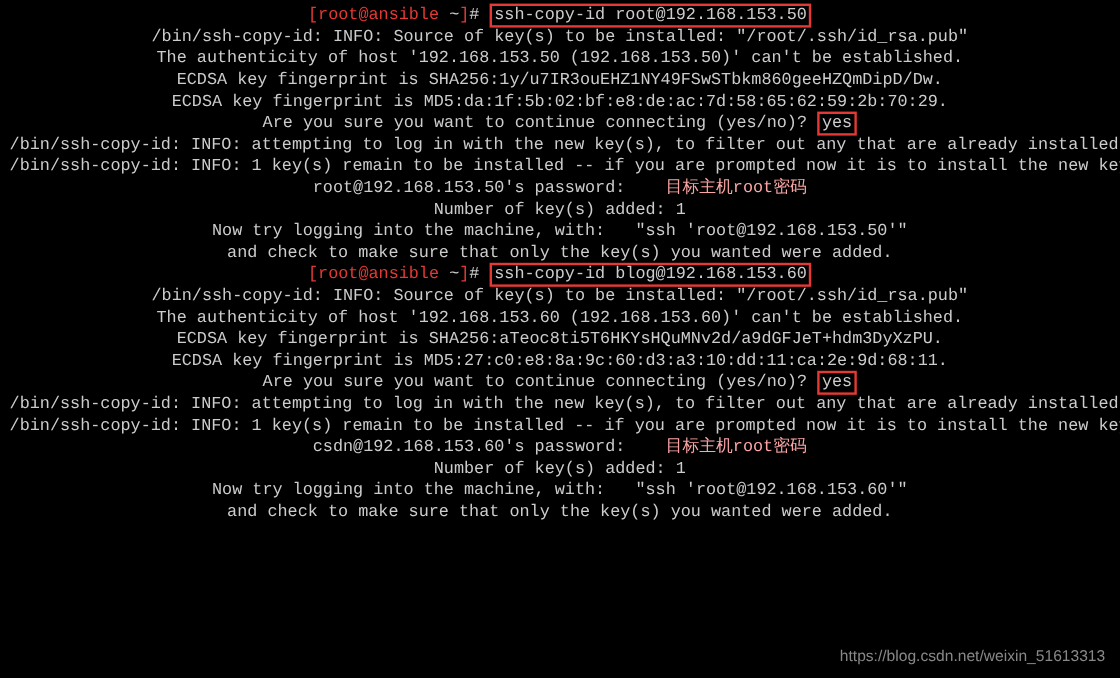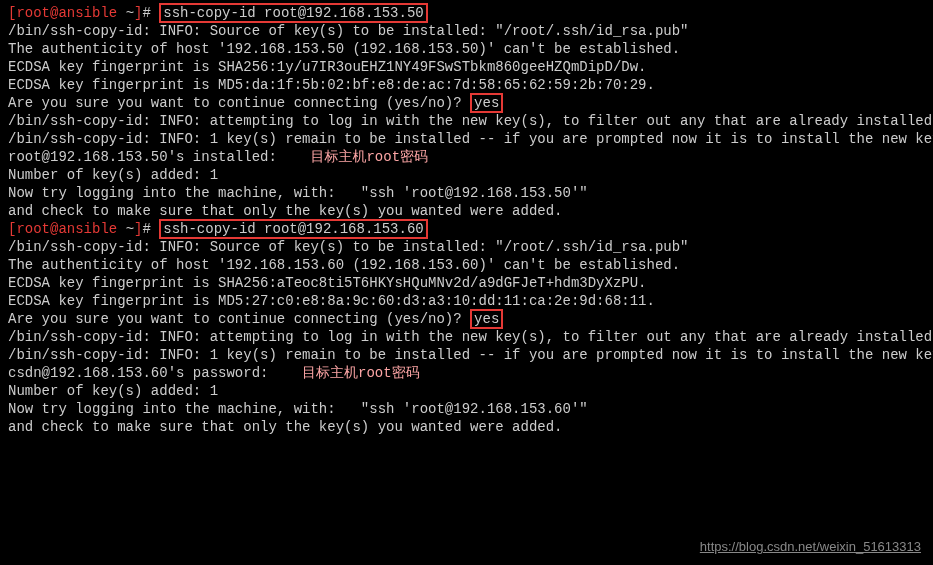--- a/index.html
+++ b/index.html
@@ -6,54 +6,53 @@
     margin: 0;
     padding: 4px 8px;
     background: #000;
     font-family: Consolas, "Courier New", monospace;
     font-size: 14px;
     line-height: 18px;
     color: #ccc;
     width: 933px;
     box-sizing: border-box;
   }
-  .line { white-space: pre; }
+  .line { white-space: pre; text-align: center; }
   .red { color: #e53935; }
   .orange { color: #fca5a5; }
   .box-red { border: 2px solid #e53935; padding: 0 2px; }
   .watermark {
     position: absolute;
     right: 12px;
     top: 538px;
     color: #888;
     font-size: 13px;
     font-family: Arial, sans-serif;
-    text-decoration: underline;
   }
 </style>
 </head>
 <body>
 
 <div class="line"><span class="red">[</span><span class="red">root@ansible</span><span> ~</span><span class="red">]</span><span># </span><span class="box-red">ssh-copy-id root@192.168.153.50</span></div>
 <div class="line">/bin/ssh-copy-id: INFO: Source of key(s) to be installed: "/root/.ssh/id_rsa.pub"</div>
 <div class="line">The authenticity of host '192.168.153.50 (192.168.153.50)' can't be established.</div>
 <div class="line">ECDSA key fingerprint is SHA256:1y/u7IR3ouEHZ1NY49FSwSTbkm860geeHZQmDipD/Dw.</div>
 <div class="line">ECDSA key fingerprint is MD5:da:1f:5b:02:bf:e8:de:ac:7d:58:65:62:59:2b:70:29.</div>
 <div class="line"><span>Are you sure you want to continue connecting (yes/no)? </span><span class="box-red">yes</span></div>
 <div class="line">/bin/ssh-copy-id: INFO: attempting to log in with the new key(s), to filter out any that are already installed</div>
 <div class="line">/bin/ssh-copy-id: INFO: 1 key(s) remain to be installed -- if you are prompted now it is to install the new keys</div>
-<div class="line"><span>root@192.168.153.50's installed:    </span><span class="orange">目标主机root密码</span></div>
+<div class="line"><span>root@192.168.153.50's password:    </span><span class="orange">目标主机root密码</span></div>
 <div class="line"></div>
 <div class="line">Number of key(s) added: 1</div>
 <div class="line"></div>
 <div class="line">Now try logging into the machine, with:   "ssh 'root@192.168.153.50'"</div>
 <div class="line">and check to make sure that only the key(s) you wanted were added.</div>
 <div class="line"></div>
 
-<div class="line"><span class="red">[</span><span class="red">root@ansible</span><span> ~</span><span class="red">]</span><span># </span><span class="box-red">ssh-copy-id root@192.168.153.60</span></div>
+<div class="line"><span class="red">[</span><span class="red">root@ansible</span><span> ~</span><span class="red">]</span><span># </span><span class="box-red">ssh-copy-id blog@192.168.153.60</span></div>
 <div class="line">/bin/ssh-copy-id: INFO: Source of key(s) to be installed: "/root/.ssh/id_rsa.pub"</div>
 <div class="line">The authenticity of host '192.168.153.60 (192.168.153.60)' can't be established.</div>
 <div class="line">ECDSA key fingerprint is SHA256:aTeoc8ti5T6HKYsHQuMNv2d/a9dGFJeT+hdm3DyXzPU.</div>
 <div class="line">ECDSA key fingerprint is MD5:27:c0:e8:8a:9c:60:d3:a3:10:dd:11:ca:2e:9d:68:11.</div>
 <div class="line"><span>Are you sure you want to continue connecting (yes/no)? </span><span class="box-red">yes</span></div>
 <div class="line">/bin/ssh-copy-id: INFO: attempting to log in with the new key(s), to filter out any that are already installed</div>
 <div class="line">/bin/ssh-copy-id: INFO: 1 key(s) remain to be installed -- if you are prompted now it is to install the new keys</div>
 <div class="line"><span>csdn@192.168.153.60's password:    </span><span class="orange">目标主机root密码</span></div>
 <div class="line"></div>
 <div class="line">Number of key(s) added: 1</div>

